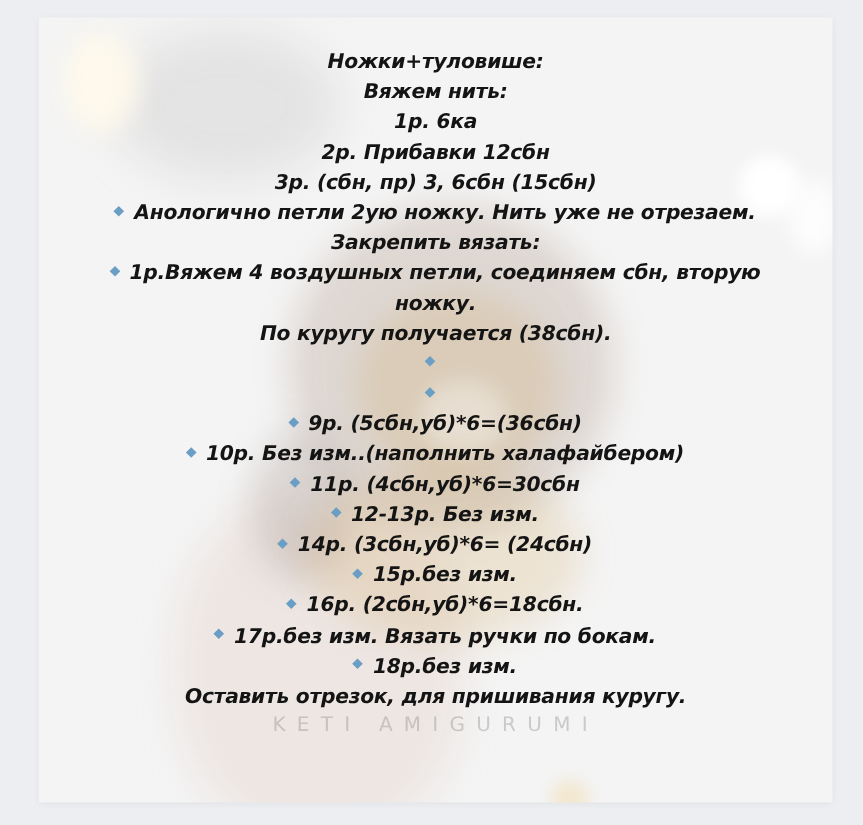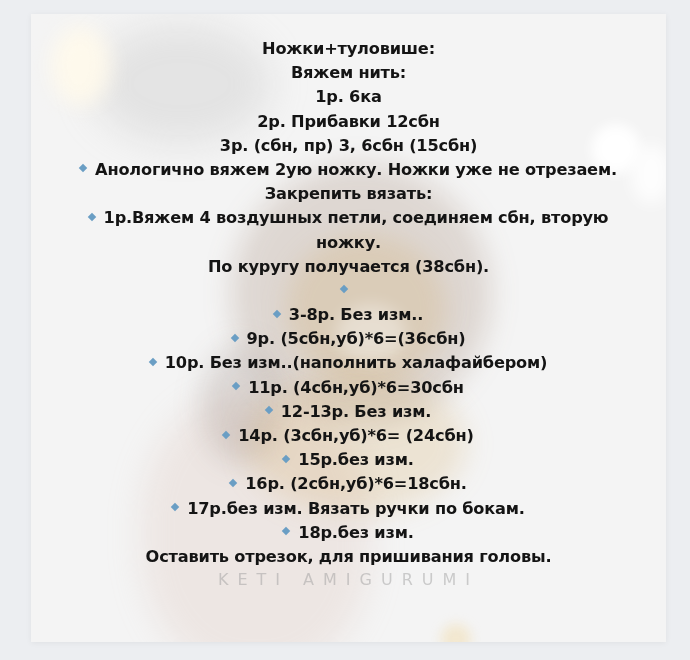--- a/index.html
+++ b/index.html
@@ -39,20 +39,21 @@
       text-align: center;
       color: #141414;
       font-weight: bold;
       font-size: 16.2px;
       letter-spacing: -0.2px;
     }
     .line {
       height: 24.2px;
       line-height: 24.2px;
       white-space: nowrap;
+      font-style: italic;
     }
     .bullet {
       display: inline-block;
       width: 6px; height: 6px;
       background: #6a9ec4;
       transform: rotate(45deg);
       margin-right: 9px;
       vertical-align: middle;
       position: relative;
       top: -2px;
@@ -89,31 +90,31 @@
   </div>
 
   <div class="watermark">KETI AMIGURUMI</div>
 
   <div class="content" id="content">
     <div class="line"><span>Ножки+туловише:</span></div>
     <div class="line"><span>Вяжем нить:</span></div>
     <div class="line"><span>1р. 6ка</span></div>
     <div class="line"><span>2р. Прибавки 12сбн</span></div>
     <div class="line"><span>3р. (сбн, пр) 3, 6сбн (15сбн)</span></div>
-    <div class="line"><span class="bullet" style="background: rgb(106, 158, 196);"></span><span>Анологично вяжем 2ую ножку. Ножки уже не отрезаем.</span></div>
+    <div class="line"><span class="bullet" style="background: rgb(106, 158, 196);"></span><span>Анологично петли 2ую ножку. Нить уже не отрезаем.</span></div>
     <div class="line"><span>Закрепить вязать:</span></div>
     <div class="line"><span class="bullet" style="background: rgb(106, 158, 196);"></span><span>1р.Вяжем 4 воздушных петли, соединяем сбн, вторую</span></div>
     <div class="line"><span>ножку.</span></div>
     <div class="line"><span>По куругу получается (38сбн).</span></div>
     <div class="line"><span class="bullet" style="background: rgb(106, 158, 196);"></span></div>
-    <div class="line"><span class="bullet" style="background: rgb(106, 158, 196);"></span><span>3-8р. Без изм..</span></div>
+    <div class="line"><span class="bullet" style="background: rgb(106, 158, 196);"></span></div>
     <div class="line"><span class="bullet" style="background: rgb(106, 158, 196);"></span><span>9р. (5сбн,уб)*6=(36сбн)</span></div>
     <div class="line"><span class="bullet" style="background: rgb(106, 158, 196);"></span><span>10р. Без изм..(наполнить халафайбером)</span></div>
     <div class="line"><span class="bullet" style="background: rgb(106, 158, 196);"></span><span>11р. (4сбн,уб)*6=30сбн</span></div>
     <div class="line"><span class="bullet" style="background: rgb(106, 158, 196);"></span><span>12-13р. Без изм.</span></div>
     <div class="line"><span class="bullet" style="background: rgb(106, 158, 196);"></span><span>14р. (3сбн,уб)*6= (24сбн)</span></div>
     <div class="line"><span class="bullet" style="background: rgb(106, 158, 196);"></span><span>15р.без изм.</span></div>
     <div class="line"><span class="bullet" style="background: rgb(106, 158, 196);"></span><span>16р. (2сбн,уб)*6=18сбн.</span></div>
     <div class="line"><span class="bullet" style="background: rgb(106, 158, 196);"></span><span>17р.без изм. Вязать ручки по бокам.</span></div>
     <div class="line"><span class="bullet" style="background: rgb(106, 158, 196);"></span><span>18р.без изм.</span></div>
-    <div class="line"><span>Оставить отрезок, для пришивания головы.</span></div>
+    <div class="line"><span>Оставить отрезок, для пришивания куругу.</span></div>
   </div>
 </div>
 
 </body></html>

